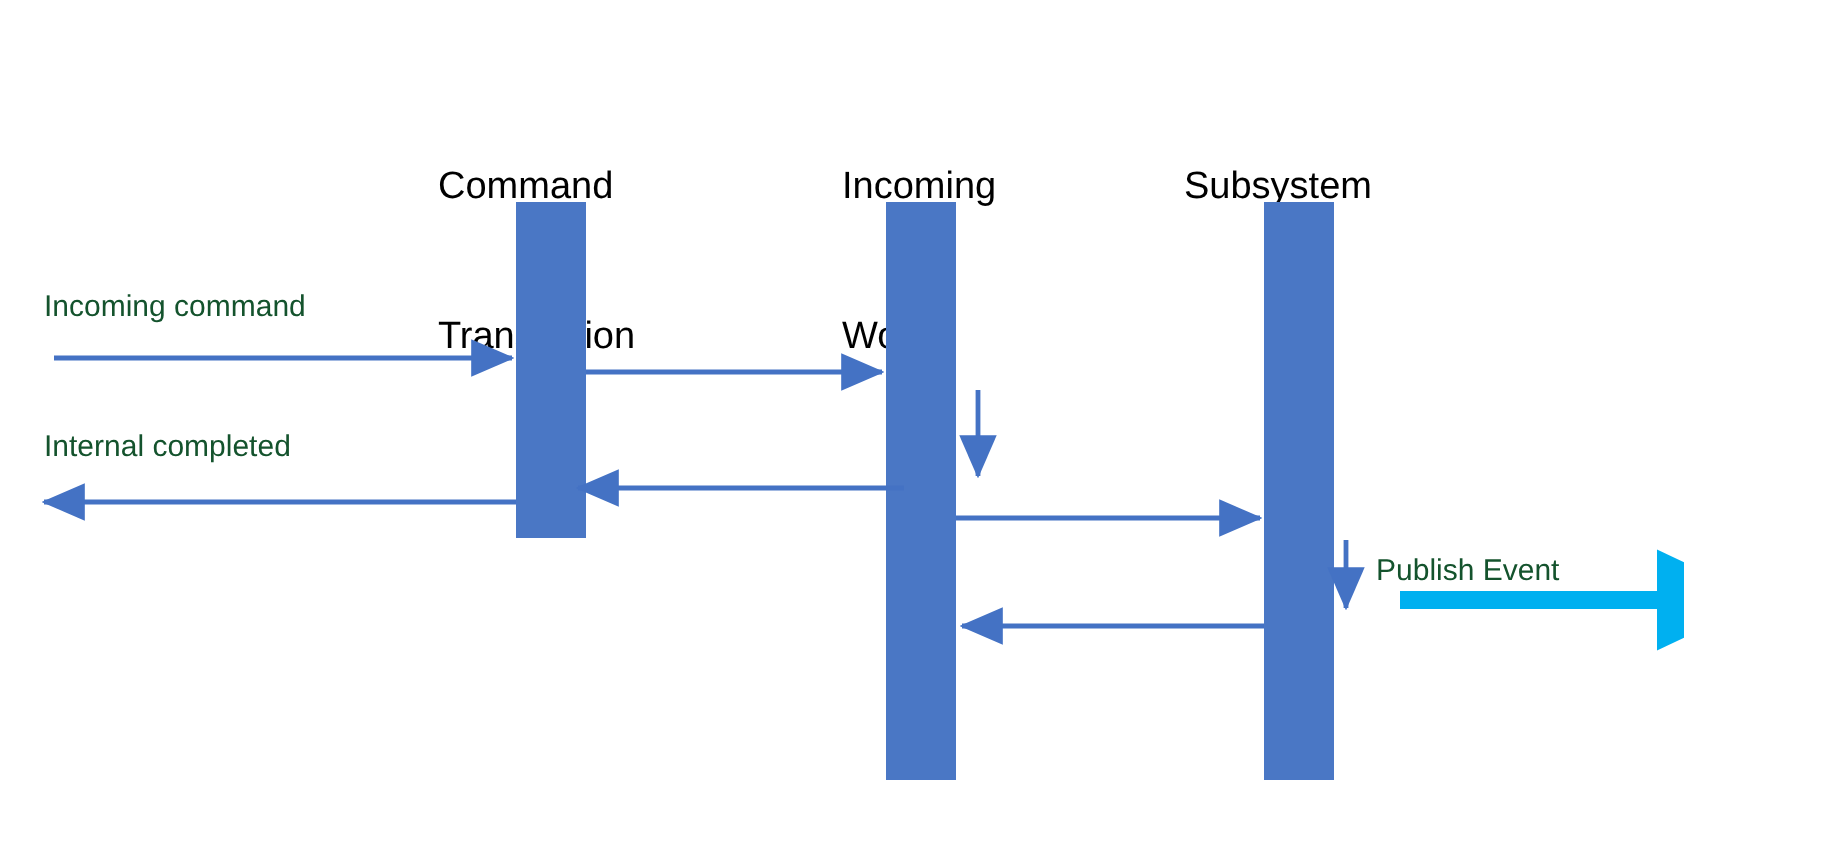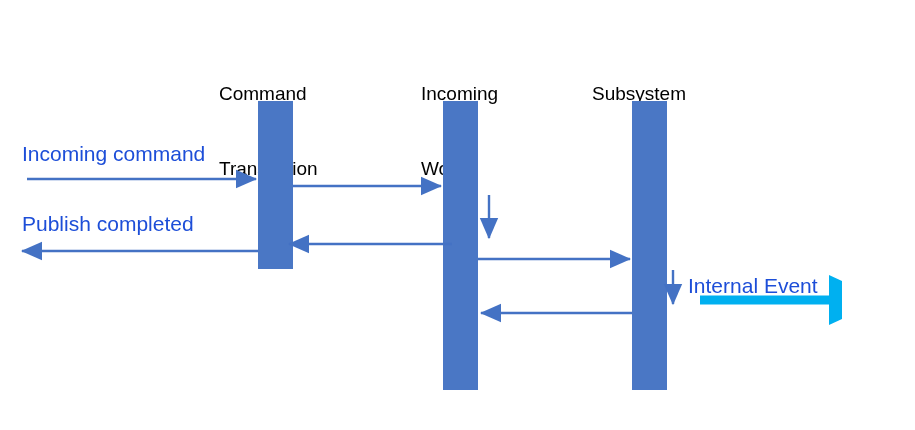--- a/index.html
+++ b/index.html
@@ -24,23 +24,23 @@
     color: #000000;
     white-space: pre;
     text-align: left;
   }
   .activation-bar {
     position: absolute;
     background: #4a77c5;
   }
   .msg-label {
     position: absolute;
-    font-size: 21px;
+    font-size: 15px;
     line-height: 24px;
-    color: #1d4ed8;
+    color: #14532d;
     white-space: pre;
   }
   .svg-layer {
     position: absolute;
     left: 0;
     top: 0;
     width: 915px;
     height: 430px;
     pointer-events: none;
   }
@@ -95,18 +95,18 @@
 
     <line x1="673" y1="270" x2="673" y2="304" stroke="#4472c4" stroke-width="2.4" marker-end="url(#ah-blue-r)"></line>
 
     <line x1="632" y1="313" x2="481" y2="313" stroke="#4472c4" stroke-width="2.4" marker-end="url(#ah-blue-l)"></line>
 
     <line x1="700" y1="300" x2="878" y2="300" stroke="#00b0f0" stroke-width="9" marker-end="url(#ah-cyan)"></line>
   </svg>
 
   <div class="msg-label" style="left:22px; top:142px;">Incoming command</div>
 
-  <div class="msg-label" style="left:22px; top:212px;">Publish completed</div>
+  <div class="msg-label" style="left:22px; top:212px;">Internal completed</div>
 
 
-  <div class="msg-label" style="left:688px; top:274px;">Internal Event</div>
+  <div class="msg-label" style="left:688px; top:274px;">Publish Event</div>
 
 </div>
 
 </body></html>

